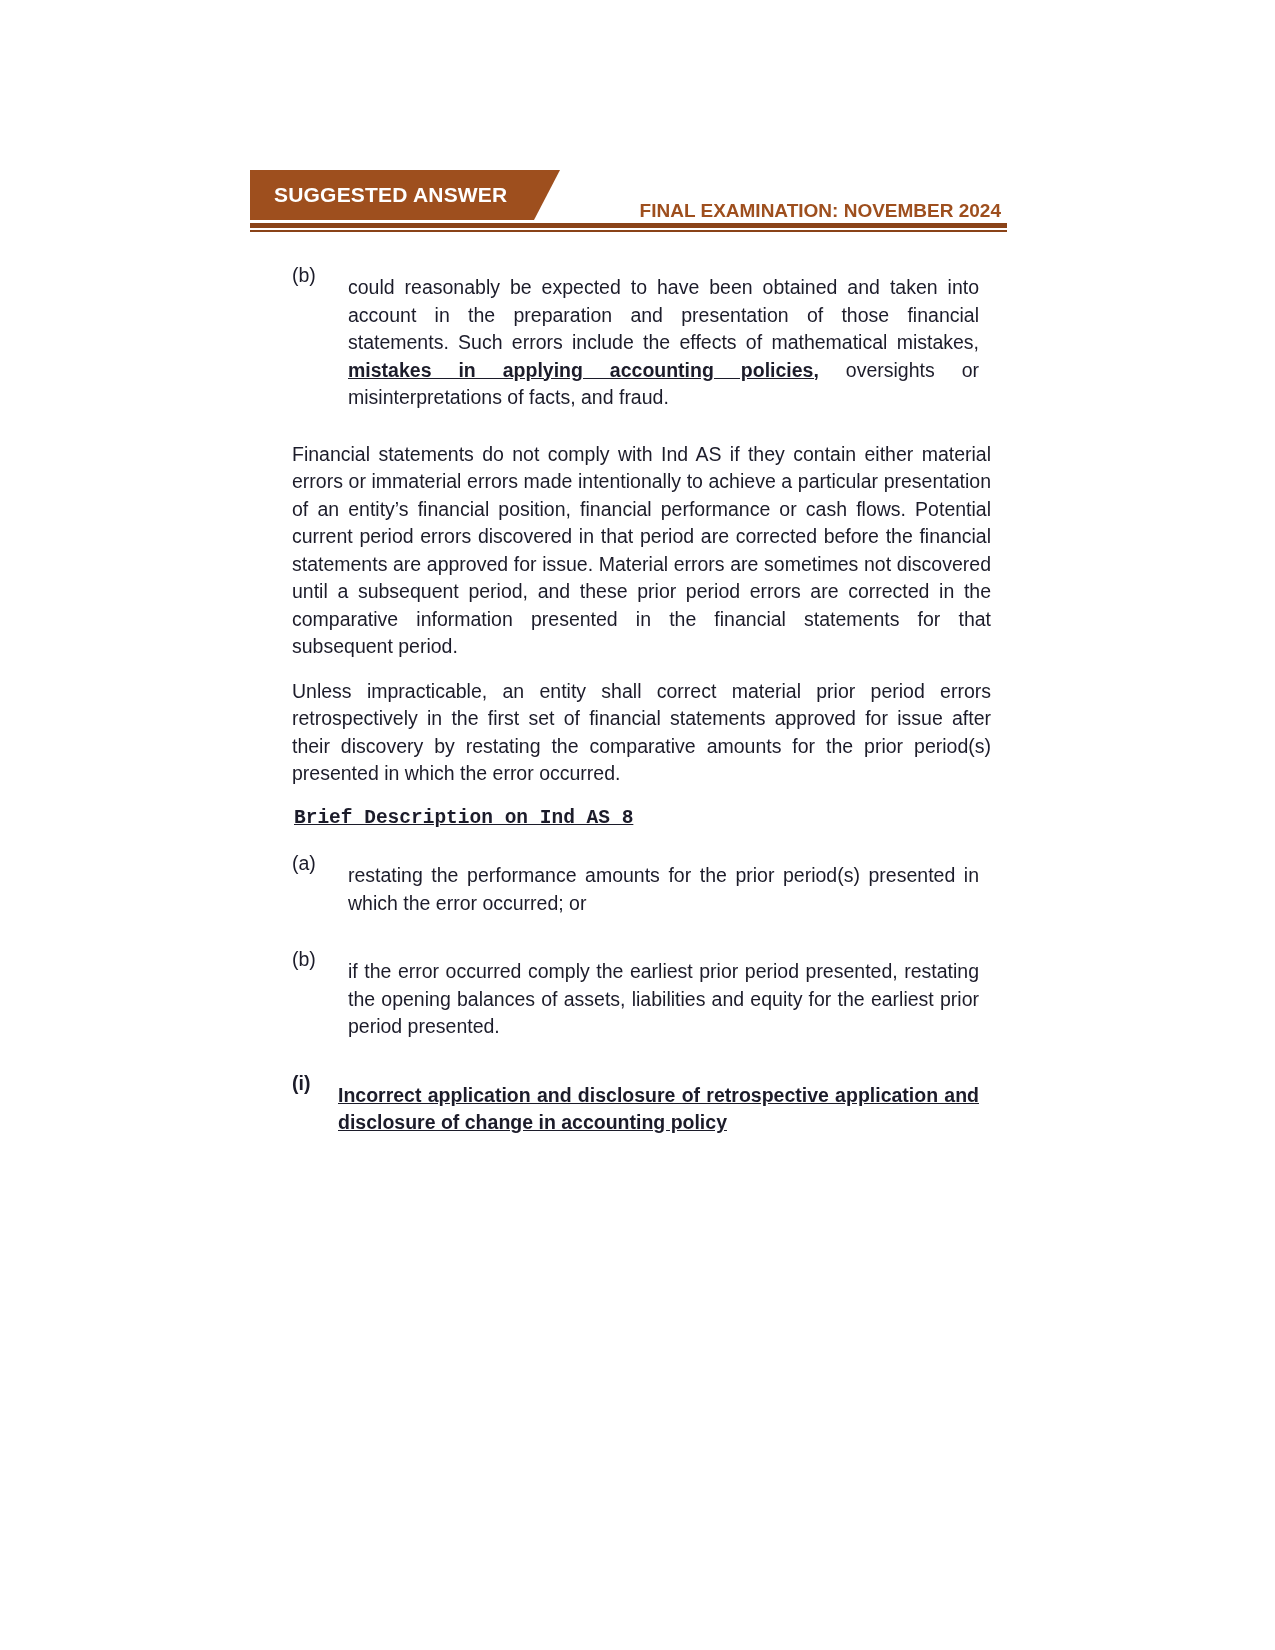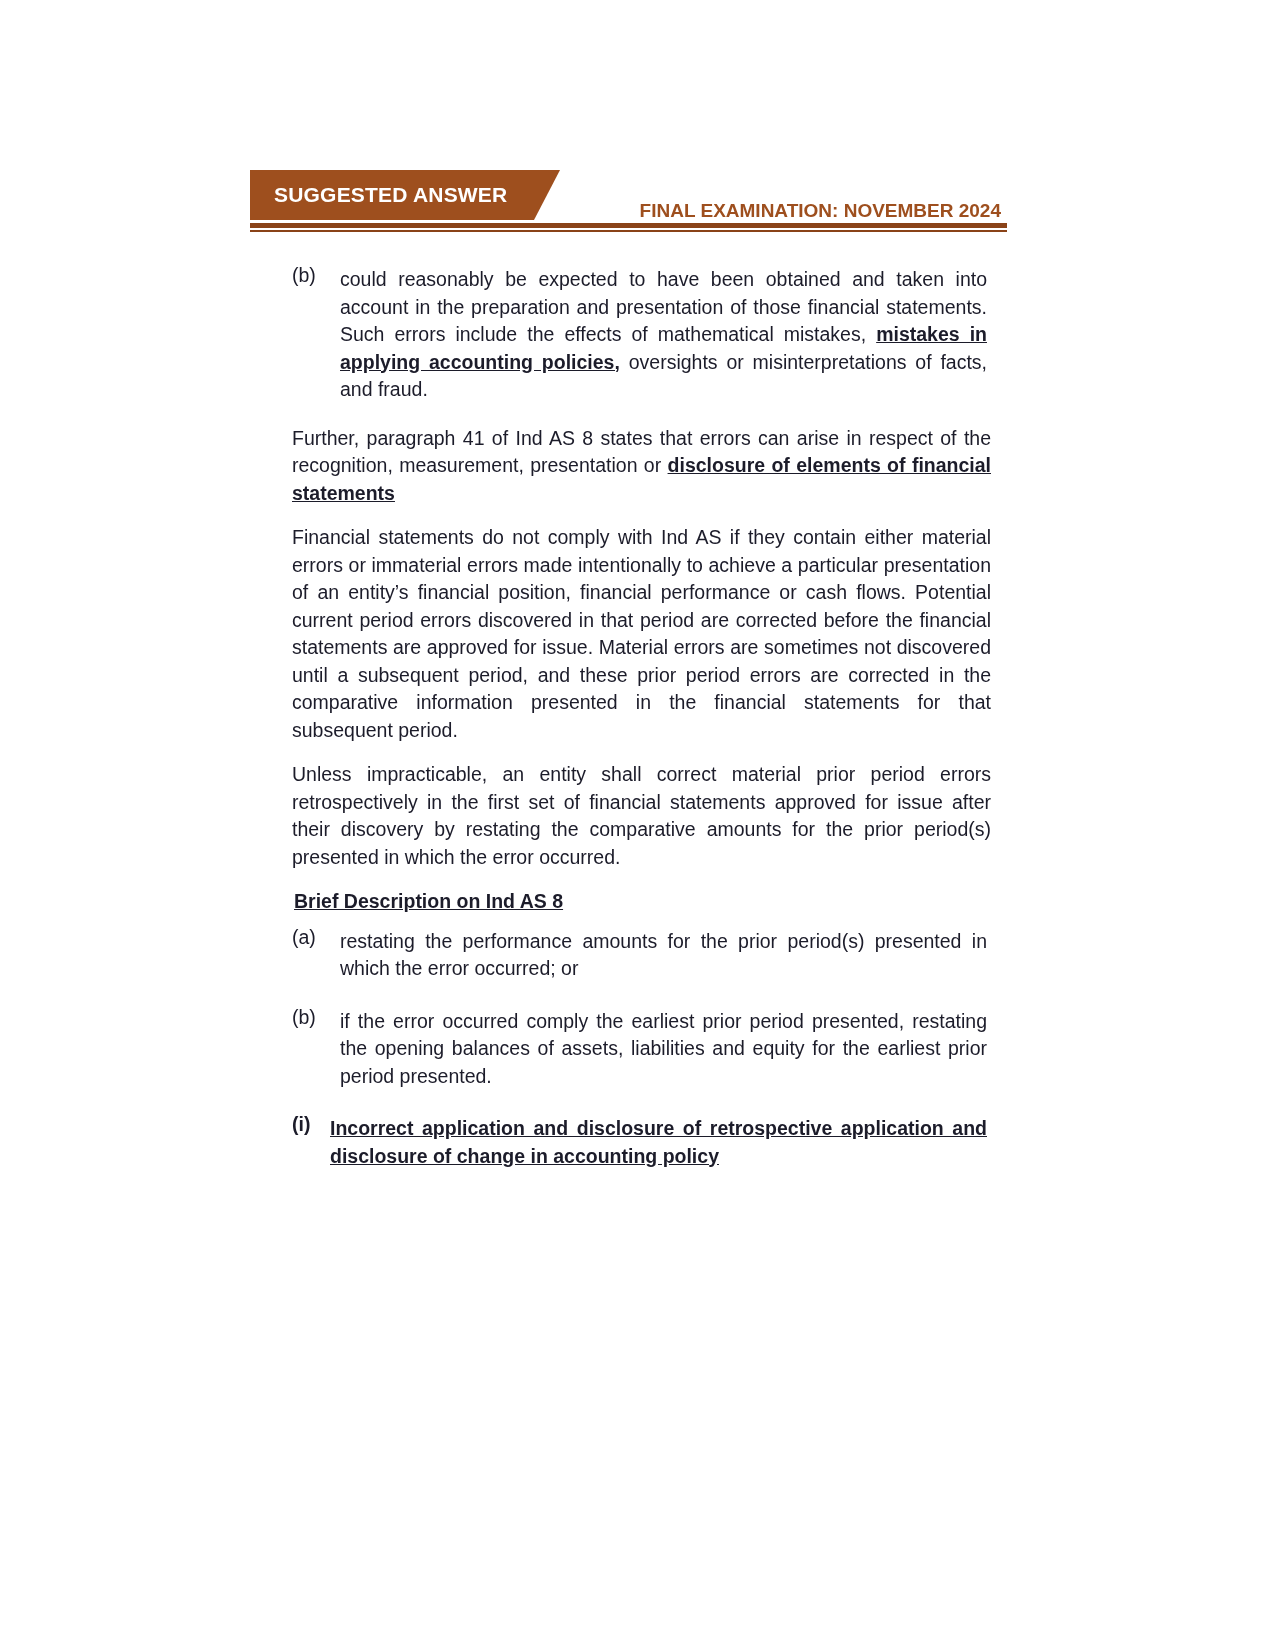--- a/index.html
+++ b/index.html
@@ -35,24 +35,24 @@
   }
   .rule-thick { height:5px; background:var(--rule,#8a4318); margin-top:3px; }
   .rule-thin  { height:2px; background:var(--rule,#8a4318); margin-top:2px; }
 
   
   .docbody { padding:30px 16px 0 42px; font-size:19.5px; line-height:27.5px; }
   .docbody p { margin:0 0 17px 0; text-align:justify; }
   .li { display:flex; margin:0 0 17px 0; }
   .li .marker { flex:none; width:44px; }
   .li .marker.narrow { width:34px; }
-  .li .litext { flex:1; margin:4px; text-align:justify; }
+  .li .litext { flex:1; margin:12px; text-align:justify; }
   .bu { font-weight:bold; text-decoration:underline; }
   .b  { font-weight:bold; }
-  .heading { font-weight:bold; text-decoration:underline; margin:0 0 8px 2px; }
+  .heading { font-weight:bold; text-decoration:underline; margin:0 0 18px 2px;font-family:Liberation Mono, monospace; }
 
   
   .footer { position:absolute; left:250px; top:1300px; width:757px; }
   .page-tab {
     position:relative; margin-left:657px;
     width:100px; height:40px;
     background:var(--brand,#9e4f1e);
     clip-path:polygon(16px 0, 100% 0, 100% 100%, 0 100%);
     color:#ffffff; font-weight:bold; font-size:19px;
     line-height:40px; text-align:center;
@@ -75,21 +75,20 @@
       <div class="rule-thin"></div>
     </div>
 
     <div class="docbody">
 
       <div class="li">
         <span class="marker">(b)</span>
         <p class="litext"><span>could reasonably be expected to have been obtained and taken into account in the preparation and presentation of those financial statements.  Such errors include the effects of mathematical mistakes, </span><span class="bu">mistakes in applying accounting policies,</span><span> oversights or misinterpretations of facts, and fraud.</span></p>
       </div>
 
-      <p><span>Further, paragraph 41 of Ind AS 8 states that errors can arise in respect of the recognition, measurement, presentation or </span><span class="bu">disclosure of elements of financial statements</span></p>
 
       <p>Financial statements do not comply with Ind AS if they contain either material errors or immaterial errors made intentionally to achieve a particular presentation of an entity’s financial position, financial performance or cash flows. Potential current period errors discovered in that period are corrected before the financial statements are approved for issue.  Material errors are sometimes not discovered until a subsequent period, and these prior period errors are corrected in the comparative information presented in the financial statements for that subsequent period.</p>
 
       <p>Unless impracticable, an entity shall correct material prior period errors retrospectively in the first set of financial statements approved for issue after their discovery by restating the comparative amounts for the prior period(s) presented in which the error occurred.</p>
 
       <div class="heading">Brief Description on Ind AS 8</div>
 
 
       <div class="li">
         <span class="marker">(a)</span>

